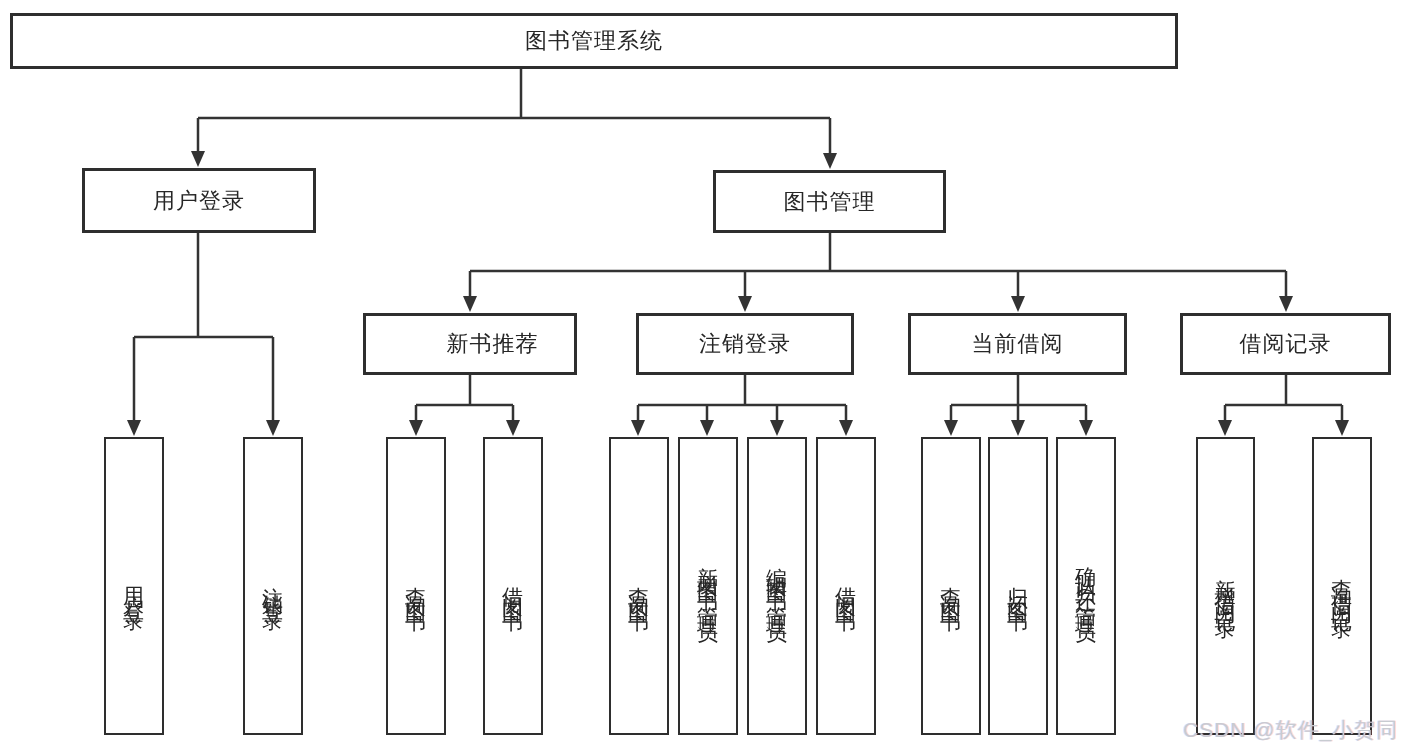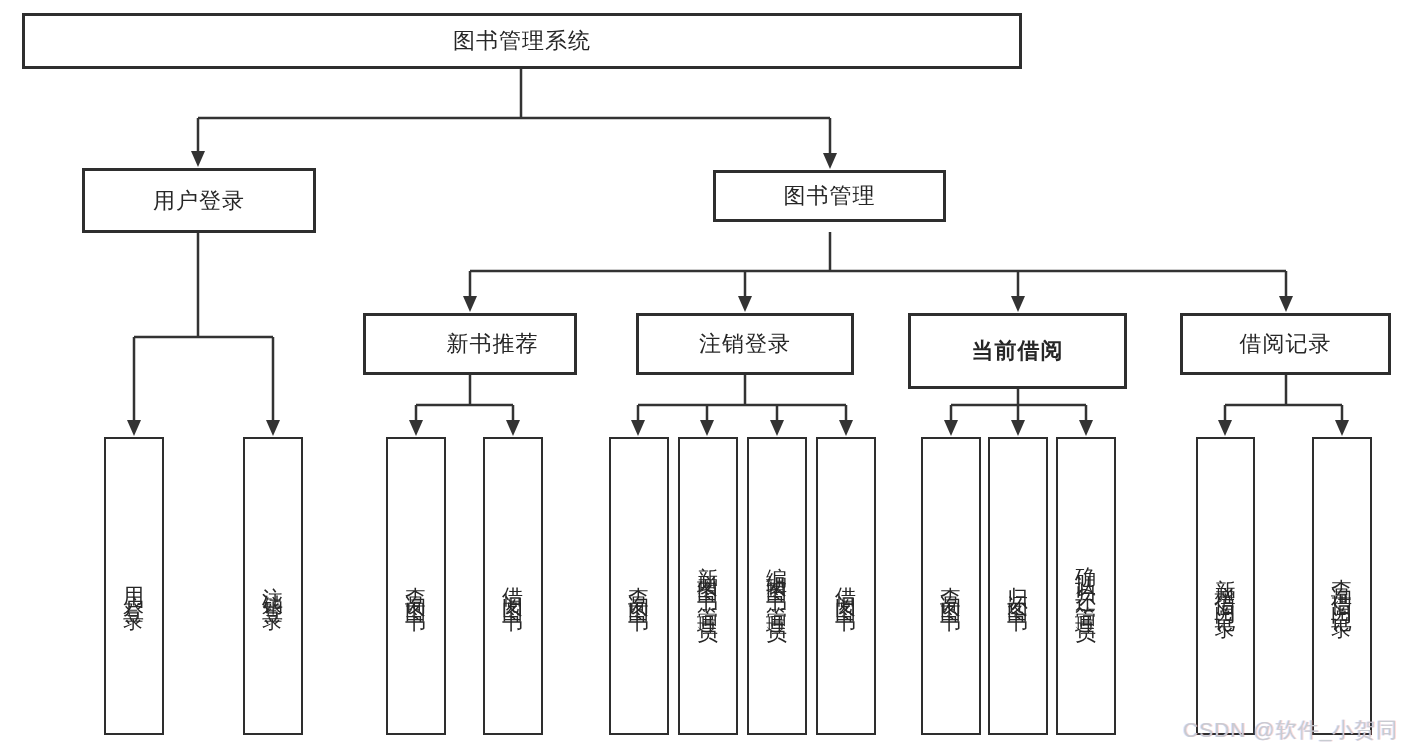--- a/index.html
+++ b/index.html
@@ -95,28 +95,28 @@
       <polygon points="770,420 784,420 777,436"></polygon>
       <polygon points="839,420 853,420 846,436"></polygon>
       <polygon points="944,420 958,420 951,436"></polygon>
       <polygon points="1011,420 1025,420 1018,436"></polygon>
       <polygon points="1079,420 1093,420 1086,436"></polygon>
       <polygon points="1218,420 1232,420 1225,436"></polygon>
       <polygon points="1335,420 1349,420 1342,436"></polygon>
     </g>
   </svg>
 
-  <div class="node" style="left:22px; top:13px; width:1000px; height:56px;">图书管理系统</div>
+  <div class="node" style="left:10px; top:13px; width:1168px; height:56px;">图书管理系统</div>
 
   <div class="node" style="left:82px; top:168px; width:234px; height:65px;">用户登录</div>
-  <div class="node" style="left:713px; top:170px; width:233px; height:52px;">图书管理</div>
+  <div class="node" style="left:713px; top:170px; width:233px; height:63px;">图书管理</div>
 
   <div class="node" style="left:363px; top:313px; width:214px; height:62px;padding-left:45px;">新书推荐</div>
   <div class="node" style="left:636px; top:313px; width:218px; height:62px;">注销登录</div>
-  <div class="node" style="left:908px; top:313px; width:219px; height:76px;font-weight:bold;">当前借阅</div>
+  <div class="node" style="left:908px; top:313px; width:219px; height:62px;">当前借阅</div>
   <div class="node" style="left:1180px; top:313px; width:211px; height:62px;">借阅记录</div>
 
   <div class="node leaf" style="left:104px; top:437px; width:60px; height:298px;">用户登录</div>
   <div class="node leaf" style="left:243px; top:437px; width:60px; height:298px;">注销登录</div>
 
   <div class="node leaf" style="left:386px; top:437px; width:60px; height:298px;">查询图书</div>
   <div class="node leaf" style="left:483px; top:437px; width:60px; height:298px;">借阅图书</div>
 
   <div class="node leaf" style="left:609px; top:437px; width:60px; height:298px;">查询图书</div>
   <div class="node leaf" style="left:678px; top:437px; width:60px; height:298px;">新增图书（管理员）</div>

